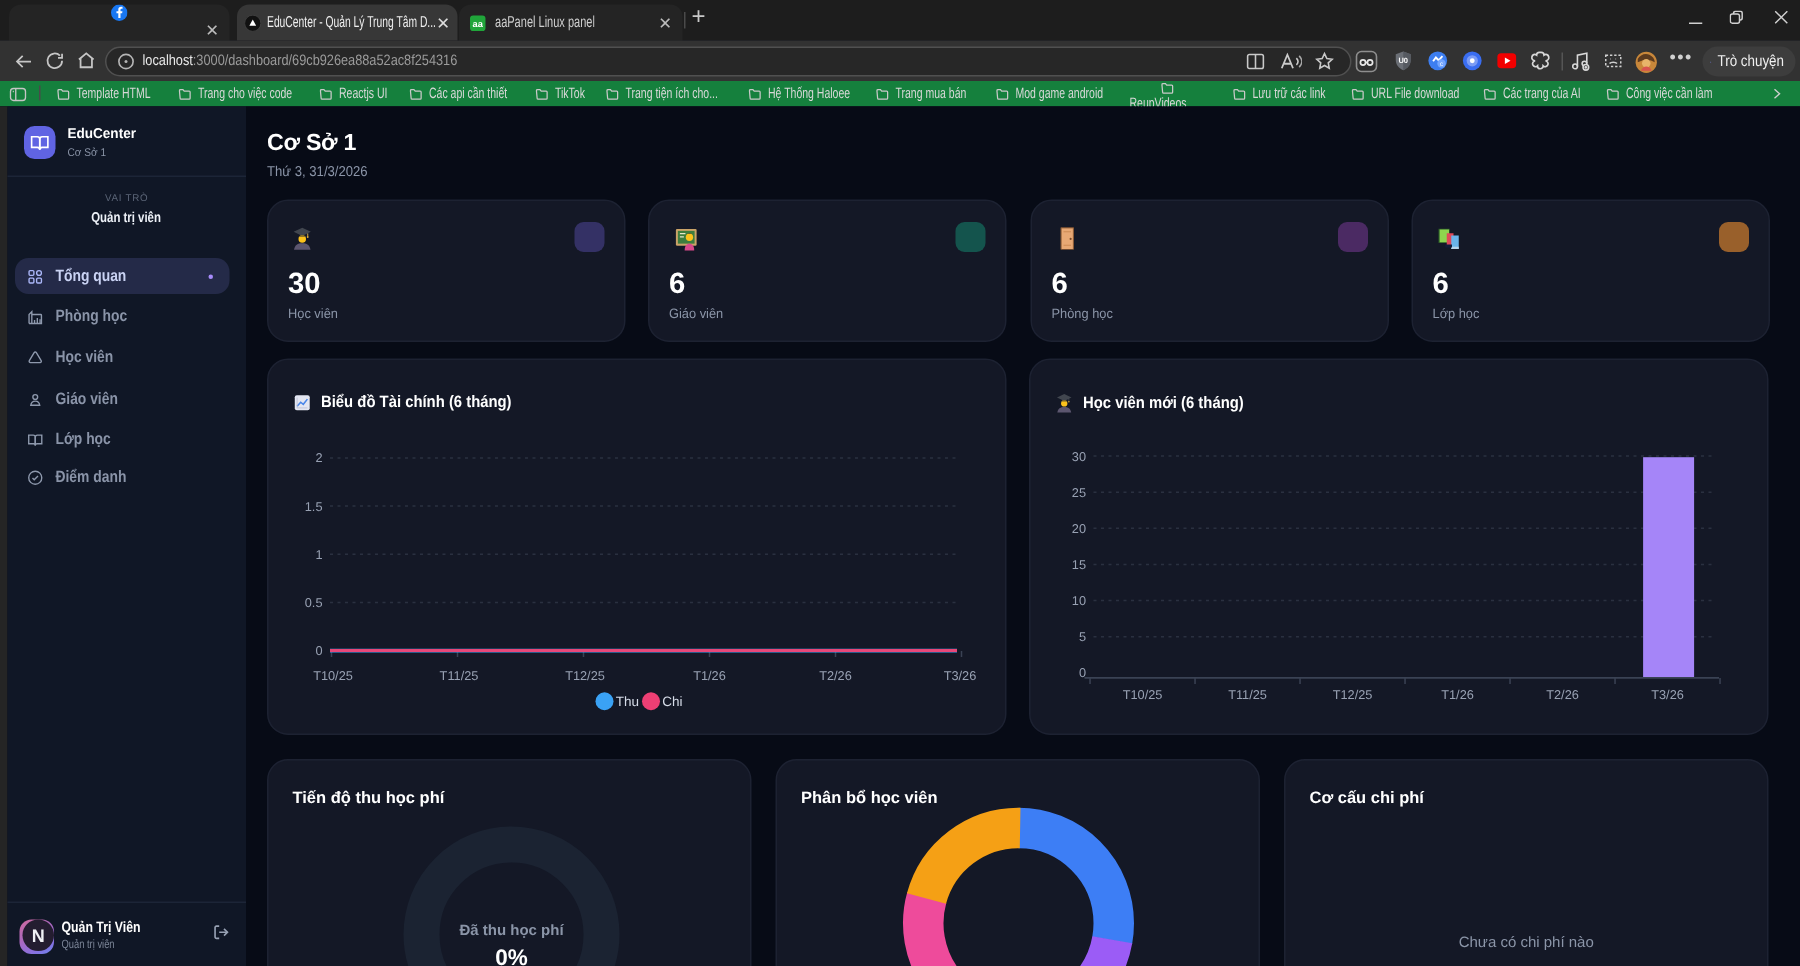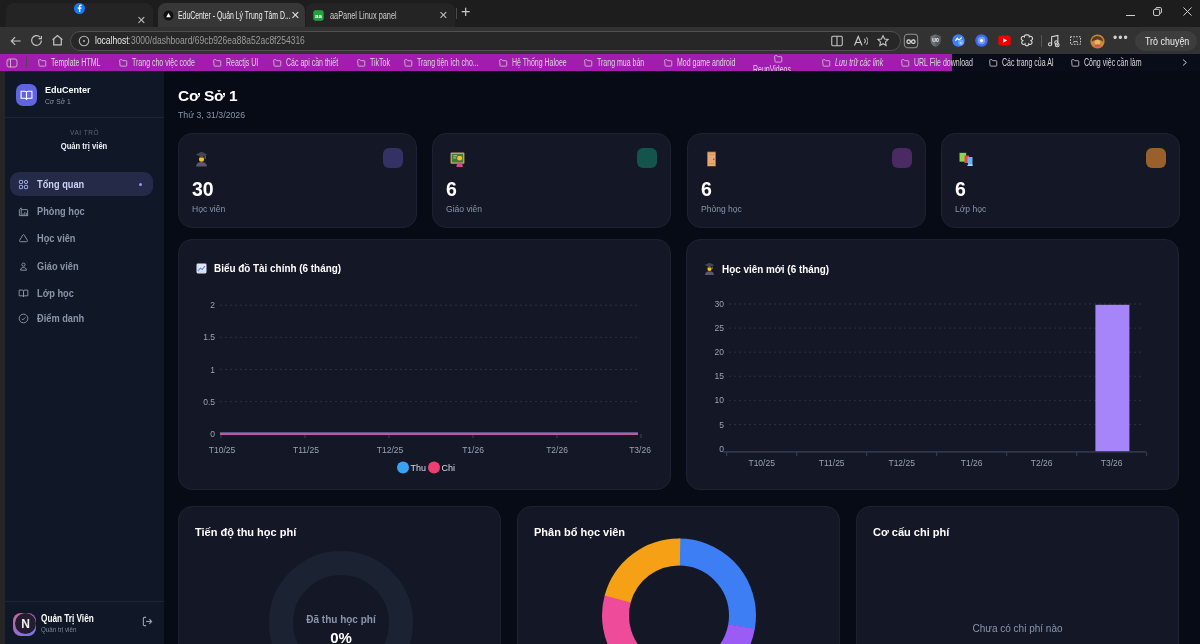--- a/index.html
+++ b/index.html
@@ -13,21 +13,21 @@
 .tab .close { margin-left:auto; color:#bbb; font-size:11px; }
 #tab1 { left:6px; width:147px; background:#242424; padding:0 7px;flex-direction:column; }
 #tab2 { left:158px; width:147px; background:#373737; color:#efefef; padding:0 5px; }
 #tab3 { left:306px; width:149px; background:#242424; padding:0 7px; }
 #newtab { position:absolute; left:461px; top:3px; color:#c8c8c8; font-size:16px; font-weight:300; }
 #tabsep { position:absolute; left:456px; top:8px; width:1px; height:11px; background:#4a4a4a; }
 .winctl { position:absolute; top:4px; color:#d0d0d0; font-size:13px; }
 #toolbar { position:absolute; left:0; top:27px; width:1200px; height:27px; background:#323232; }
 .tbico { position:absolute; color:#cfcfcf; }
 #urlpill { position:absolute; left:70px; top:3.5px; width:831px; height:20px; background:#272727; border:1px solid #505050; border-radius:10px; display:flex; align-items:center; color:#9b9b9b; font-size:12px; }
-#bookbar { position:absolute; left:0; top:54px; width:952px; height:17px; background:#a21caf; font-size:10px; color:#d8d8d8; }
+#bookbar { position:absolute; left:0; top:54px; width:1200px; height:17px; background:#15803d; font-size:10px; color:#d8d8d8; }
 .bm { position:absolute; top:0; height:17px; display:flex; align-items:center; white-space:nowrap; }
 .bm .fi { margin-right:4px; flex:none; }
 .bm .bt { transform:scaleX(0.7); transform-origin:0 50%; }
 
 
 #app { position:absolute; left:0; top:71px; width:1200px; height:573px; background:#090d19; }
 #rail { position:absolute; left:0; top:0; width:5px; height:573px; background:#252525; }
 #sidebar { position:absolute; left:5px; top:0; width:159px; height:573px; background:#101726; }
 #main { position:absolute; left:164px; top:0; width:1036px; height:573px; background:#070b16; }
 
@@ -272,21 +272,21 @@
           <path d="M3 7V5.5A1.5 1.5 0 0 1 4.5 4h4l2 2.5h8A1.5 1.5 0 0 1 20 8v10a1.5 1.5 0 0 1-1.5 1.5h-13A1.5 1.5 0 0 1 4 18z" transform="translate(1 0)"></path>
         </svg>
         <span class="bt">Mod game android</span>
       </span>
     <span class="bm" style="left:753px;flex-direction:column;">
         <svg class="fi" width="10" height="10" viewBox="0 0 24 24" fill="none" stroke="#c9c9c9" stroke-width="2">
           <path d="M3 7V5.5A1.5 1.5 0 0 1 4.5 4h4l2 2.5h8A1.5 1.5 0 0 1 20 8v10a1.5 1.5 0 0 1-1.5 1.5h-13A1.5 1.5 0 0 1 4 18z" transform="translate(1 0)"></path>
         </svg>
         <span class="bt">ReupVideos</span>
       </span>
-    <span class="bm" style="left:821px;font-style:italic;">
+    <span class="bm" style="left:821px;">
         <svg class="fi" width="10" height="10" viewBox="0 0 24 24" fill="none" stroke="#c9c9c9" stroke-width="2">
           <path d="M3 7V5.5A1.5 1.5 0 0 1 4.5 4h4l2 2.5h8A1.5 1.5 0 0 1 20 8v10a1.5 1.5 0 0 1-1.5 1.5h-13A1.5 1.5 0 0 1 4 18z" transform="translate(1 0)"></path>
         </svg>
         <span class="bt">Lưu trữ các link</span>
       </span>
     <span class="bm" style="left:900px;">
         <svg class="fi" width="10" height="10" viewBox="0 0 24 24" fill="none" stroke="#c9c9c9" stroke-width="2">
           <path d="M3 7V5.5A1.5 1.5 0 0 1 4.5 4h4l2 2.5h8A1.5 1.5 0 0 1 20 8v10a1.5 1.5 0 0 1-1.5 1.5h-13A1.5 1.5 0 0 1 4 18z" transform="translate(1 0)"></path>
         </svg>
         <span class="bt">URL File download</span>

